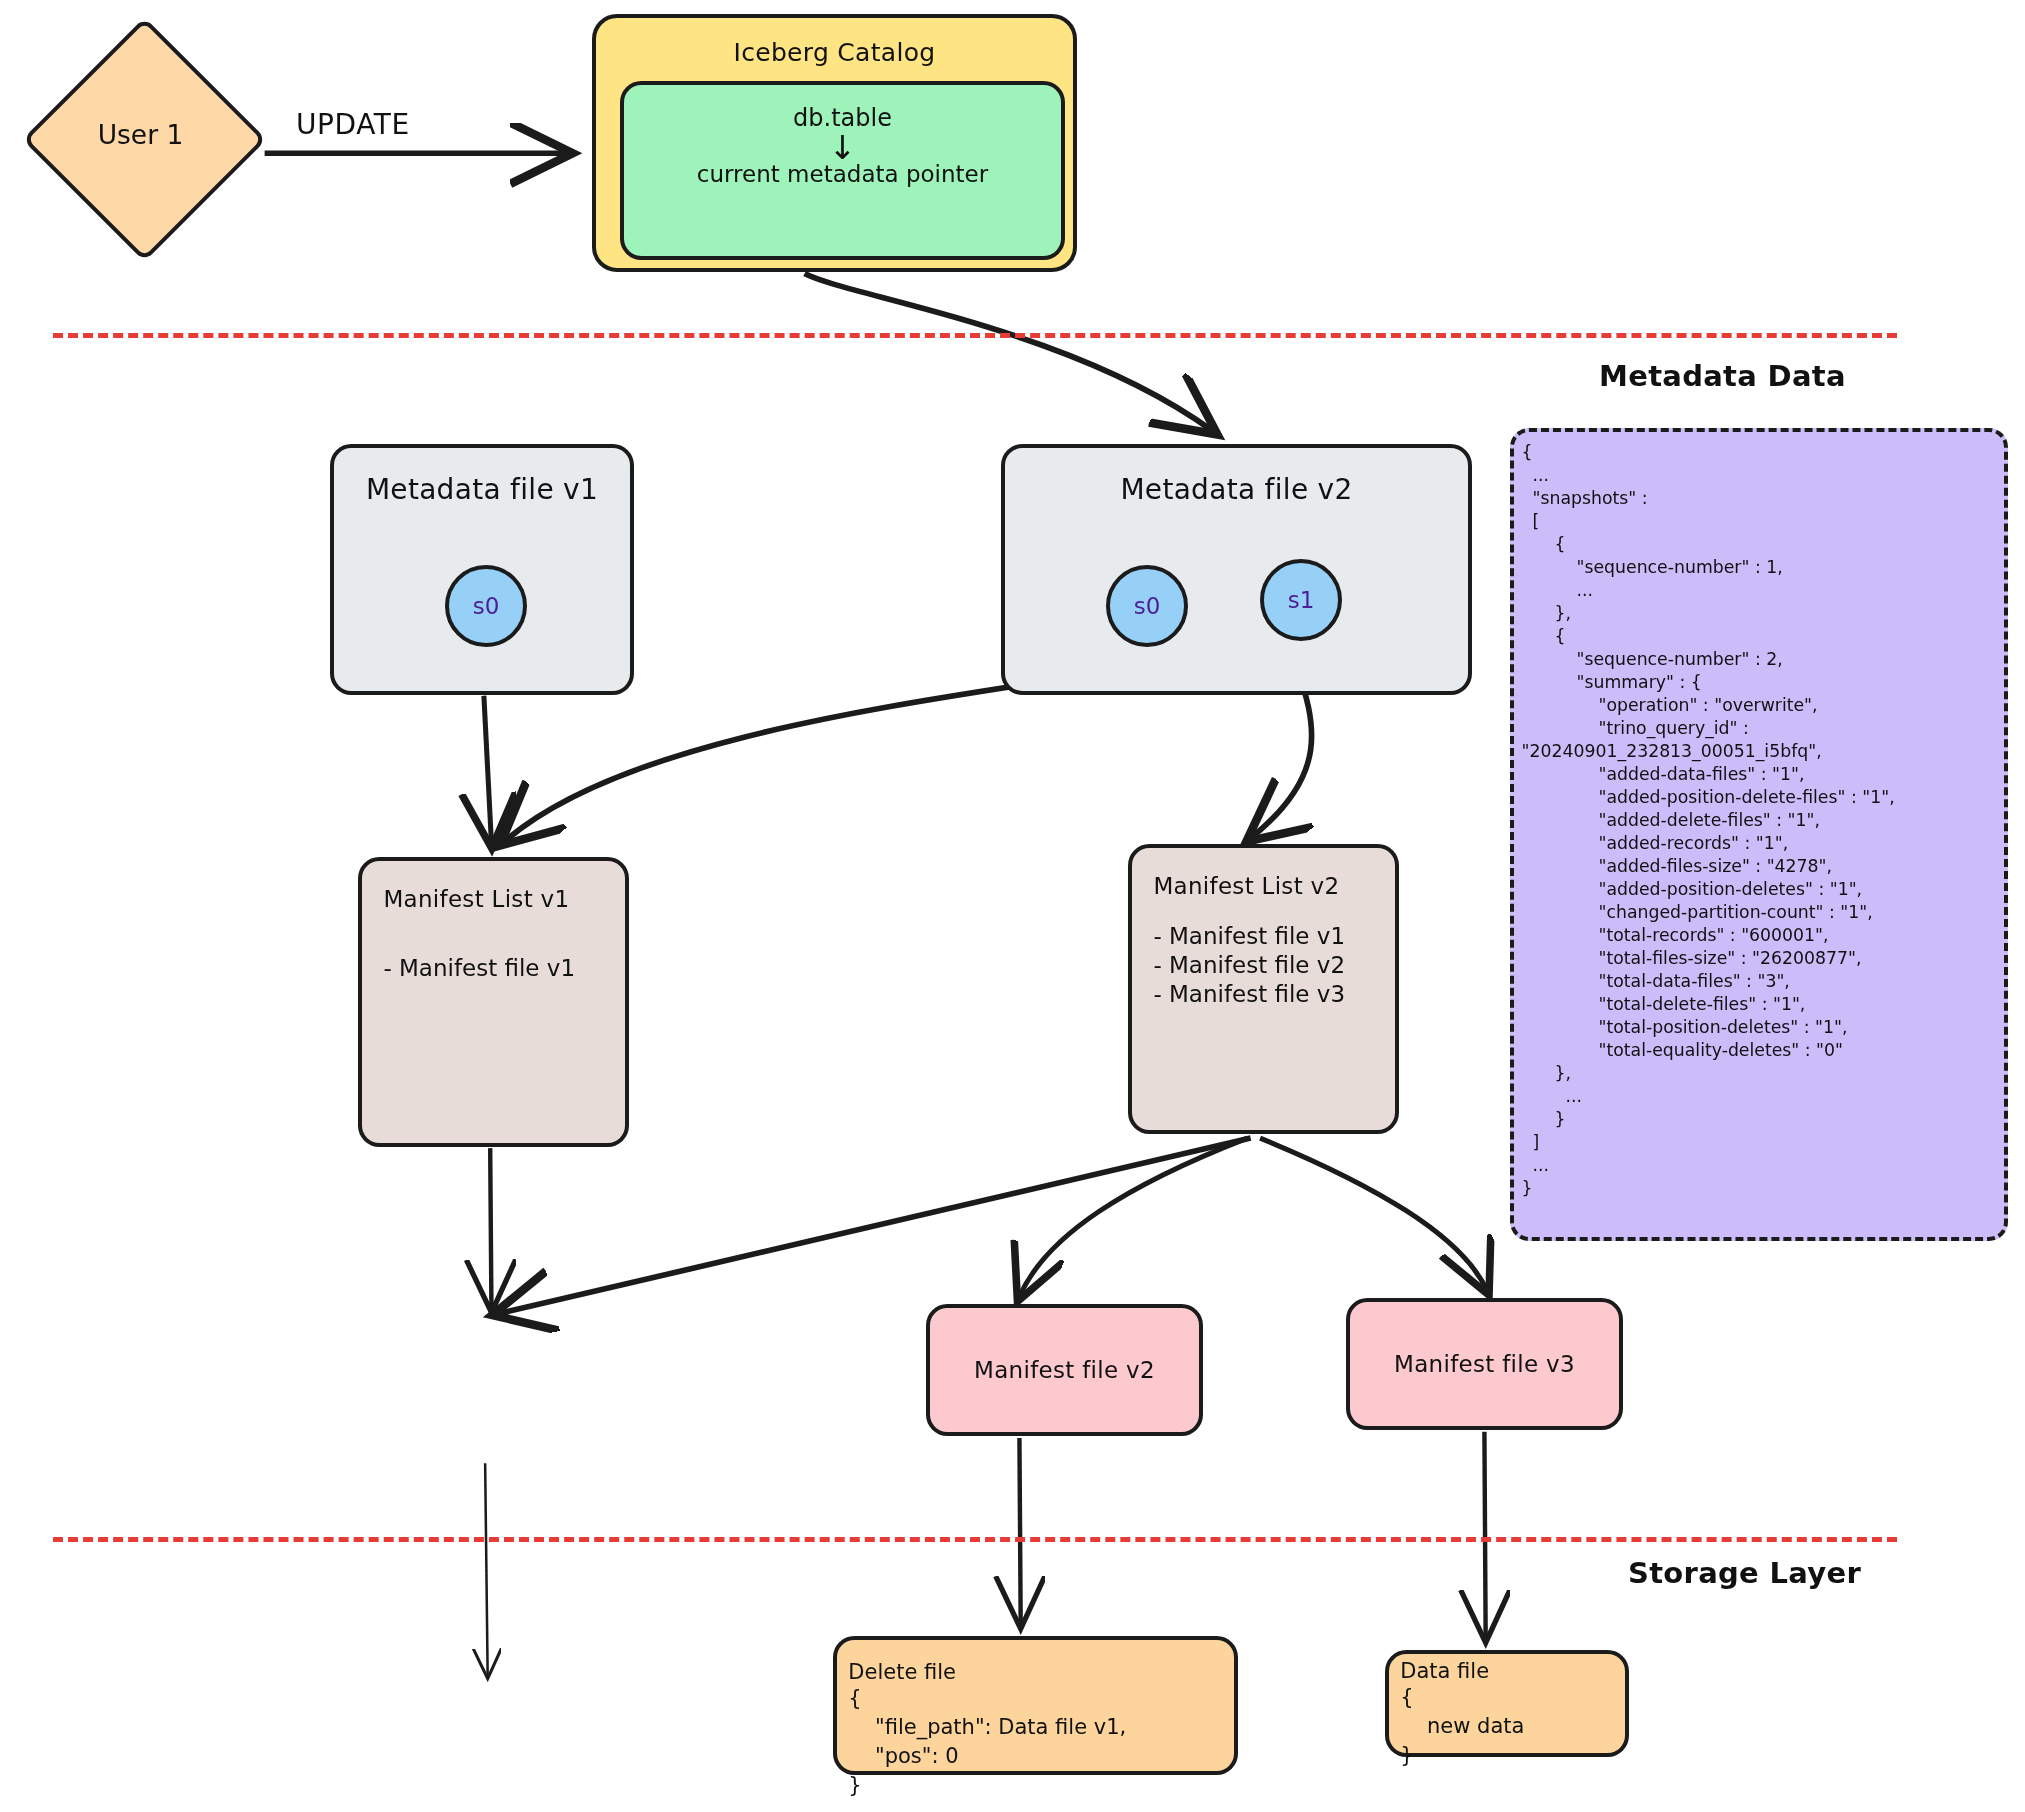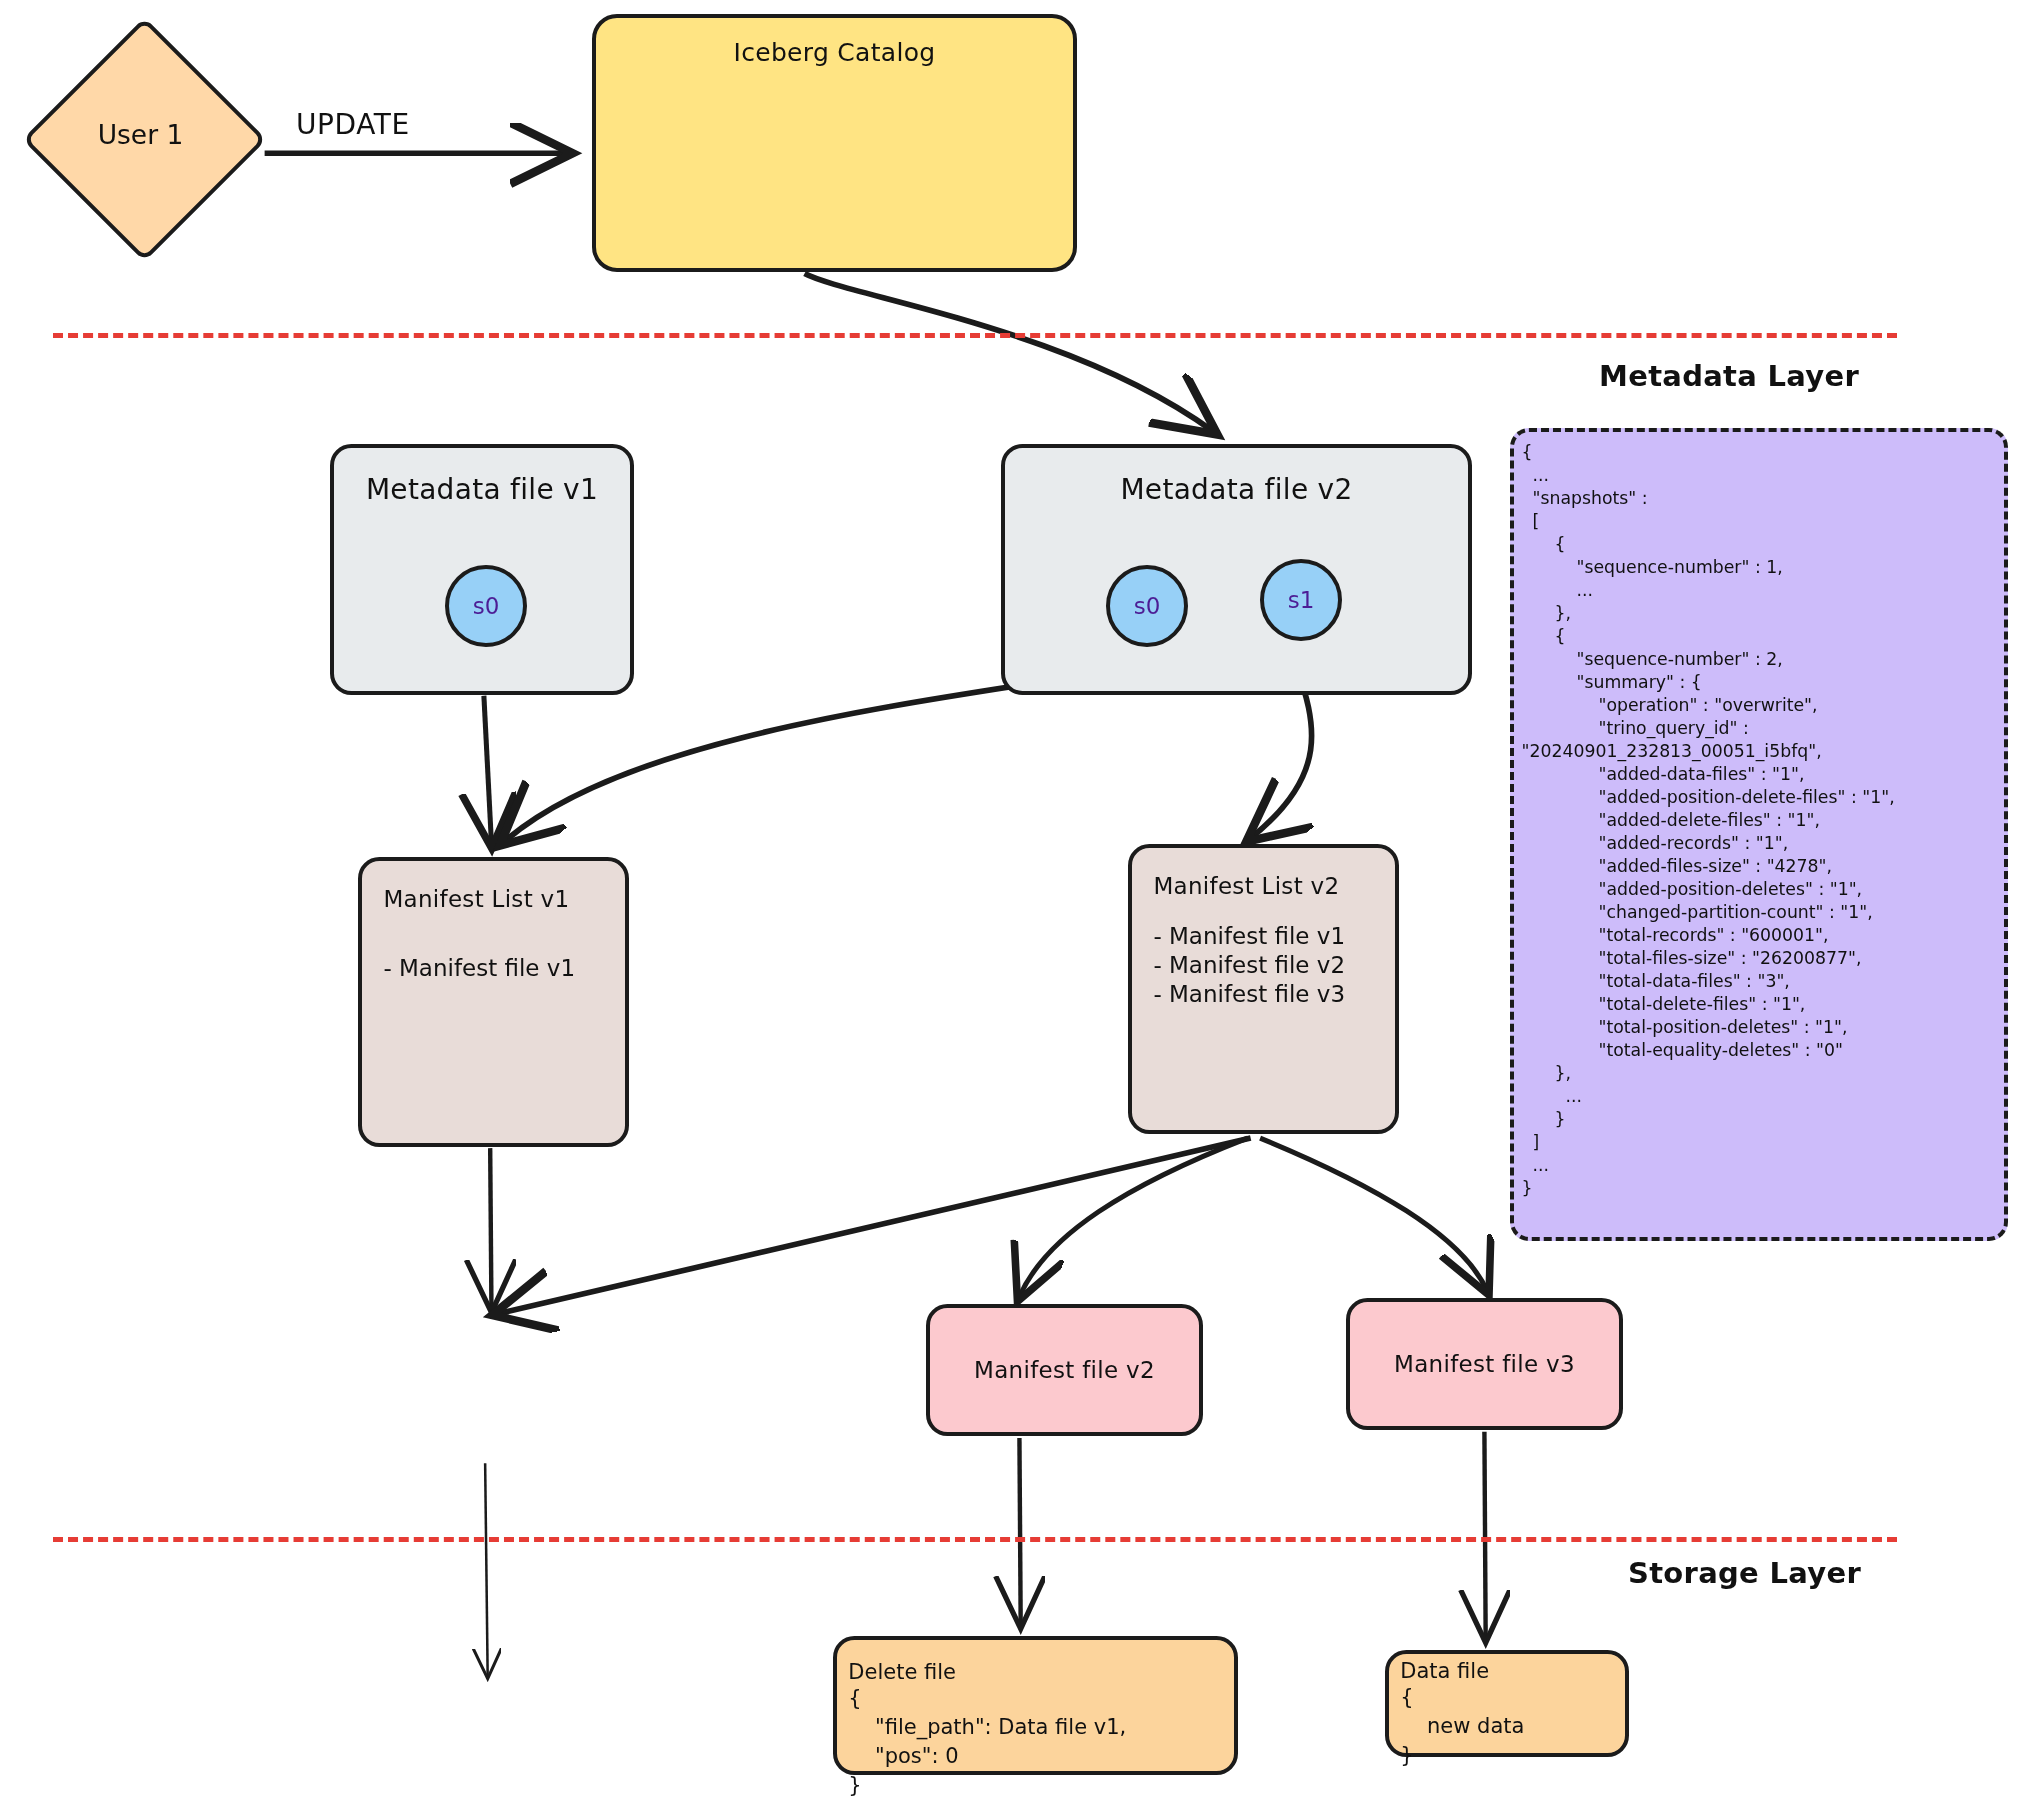--- a/index.html
+++ b/index.html
@@ -143,32 +143,37 @@
       <path d="M1618,2282 L1620,2578" stroke="#1b1b1b" stroke-width="7" fill="none" marker-end="url(#ahT)"></path>
     </g>
 
     <g>
       <path d="M2356,2272 L2358,2600" stroke="#1b1b1b" stroke-width="7" fill="none" marker-end="url(#ahT)"></path>
     </g>
   </svg>
 
   <div class="sep" id="sep1"></div>
   <div class="sep" id="sep2"></div>
-  <div class="layerlbl" id="lbl-meta">Metadata Layer</div>
+  <div class="layerlbl" id="lbl-meta">Metadata Data</div>
   <div class="layerlbl" id="lbl-store">Storage Layer</div>
 
   <div id="user1">
     <div class="dia"></div>
     <div class="lbl">User 1</div>
   </div>
 
   <div id="updlbl">UPDATE</div>
 
   <div class="node" id="catalog">
     <div class="t title">Iceberg Catalog</div>
+    <div id="cat-inner">
+      <div class="dbt">db.table</div>
+      <div class="arrw">↓</div>
+      <div class="ptr">current metadata pointer</div>
+    </div>
   </div>
 
   <div class="node metabox" id="meta1">
     <div class="t">Metadata file v1</div>
     <div class="snap">s0</div>
   </div>
 
   <div class="node metabox" id="meta2">
     <div class="t">Metadata file v2</div>
     <div class="snap s0">s0</div>

